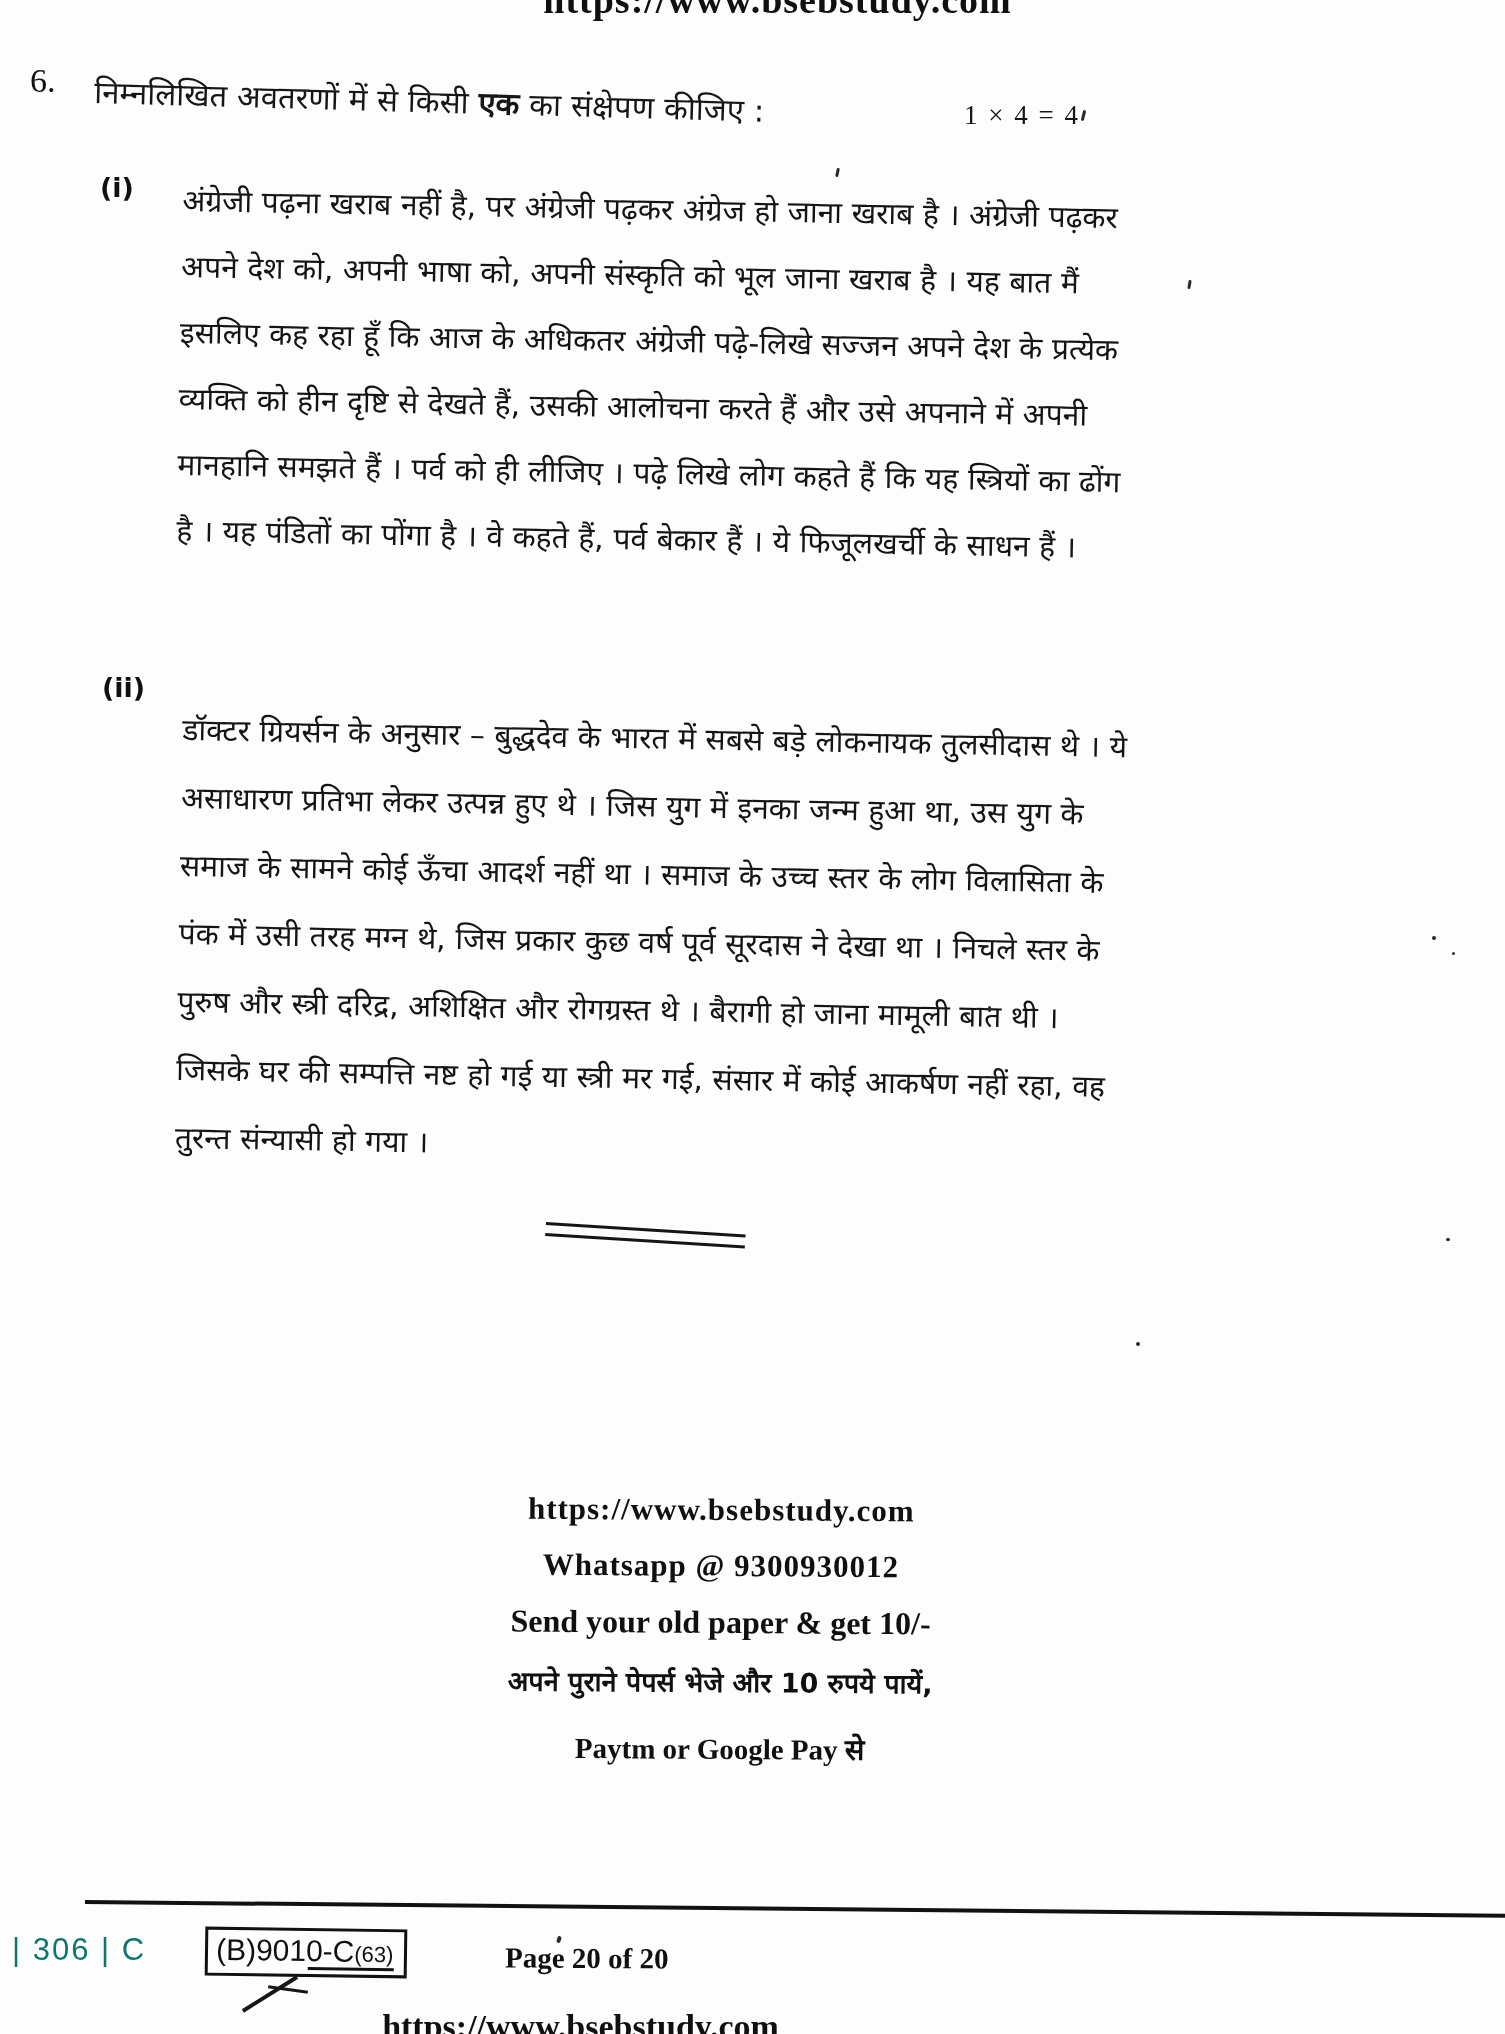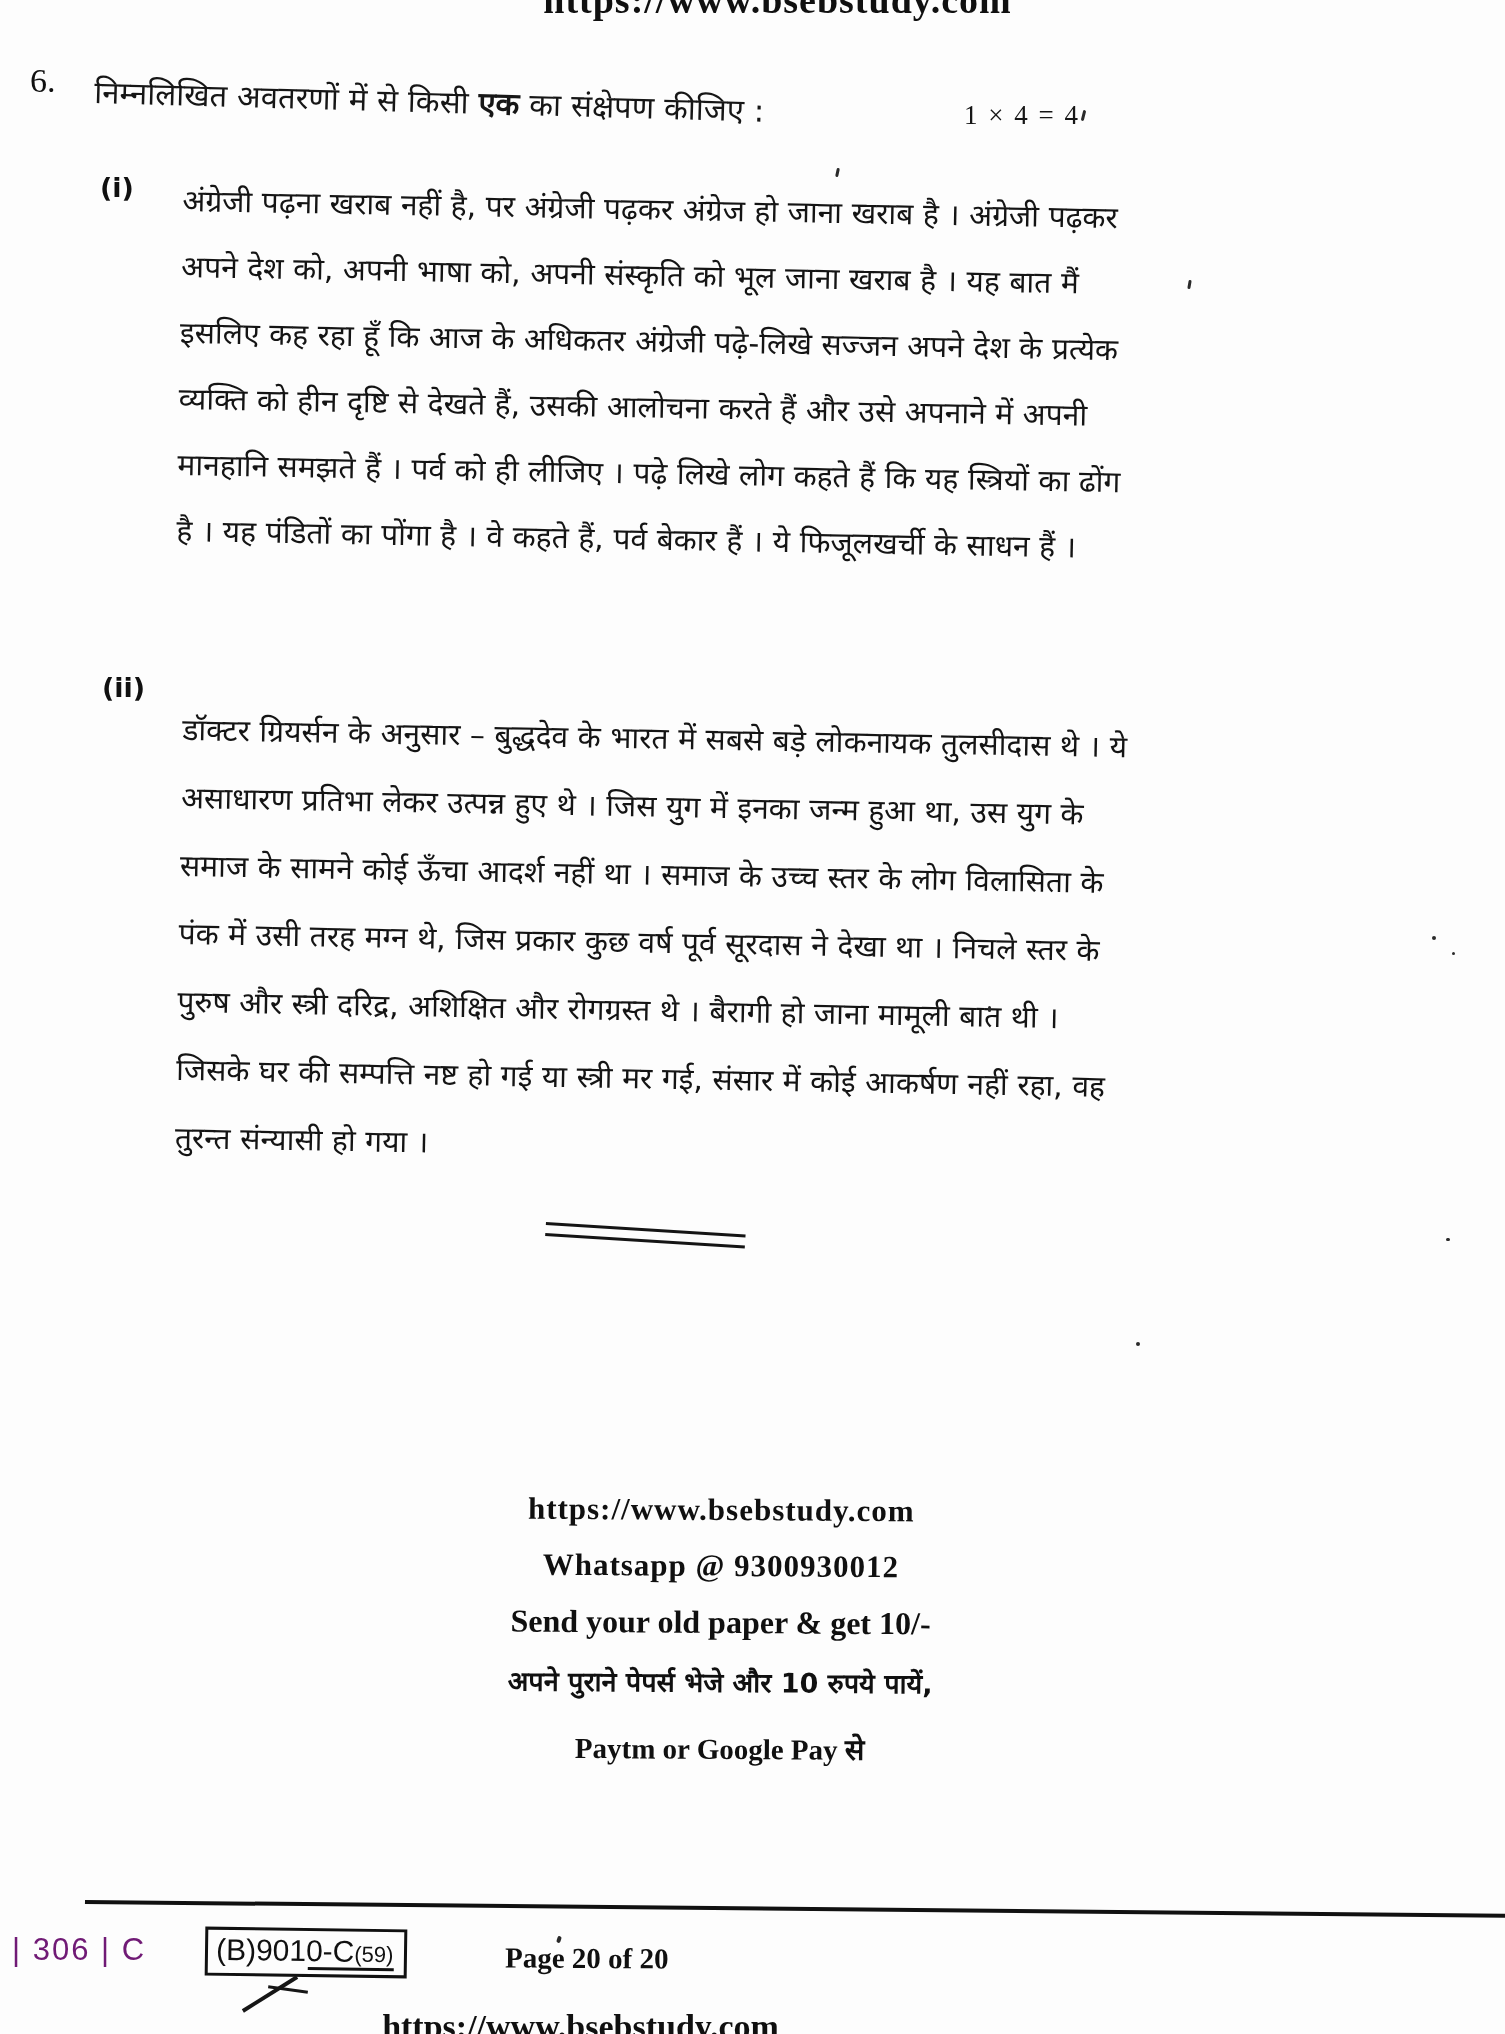--- a/index.html
+++ b/index.html
@@ -68,21 +68,21 @@
   .promo-l4{font-family:"DejaVu Sans",sans-serif;font-size:27px;margin-bottom:28px;}
   .promo-l5{font-family:"Liberation Serif",serif;font-size:29px;}
 
   
   .footer-rule{
     position:absolute;left:85px;top:1900px;width:1430px;height:0;
     border-top:4px solid #111;transform:rotate(0.55deg);transform-origin:left top;
   }
   .footer-left{
     position:absolute;left:12px;top:1932px;
-    font-family:"Liberation Sans",sans-serif;font-size:31px;letter-spacing:2px;color:#701a75;
+    font-family:"Liberation Sans",sans-serif;font-size:31px;letter-spacing:2px;color:#0f766e;
   }
   .footer-box{
     position:absolute;left:205px;top:1928px;
     border:3px solid #111;padding:3px 10px 6px 8px;
     font-family:"Liberation Sans",sans-serif;font-size:30px;color:#101010;
     transform:rotate(0.8deg);
   }
   .footer-box .small{font-size:22px;}
   .box-underline{
     position:absolute;right:10px;bottom:4px;width:86px;height:3px;background:#111;
@@ -153,21 +153,21 @@
 <div class="promo">
   <div class="promo-line promo-l1">https://www.bsebstudy.com</div>
   <div class="promo-line promo-l2">Whatsapp @ 9300930012</div>
   <div class="promo-line promo-l3">Send your old paper &amp; get 10/-</div>
   <div class="promo-line promo-l4 hindi">अपने पुराने पेपर्स भेजे और 10 रुपये पायें,</div>
   <div class="promo-line promo-l5">Paytm or Google Pay  से</div>
 </div>
 
 <div class="footer-rule"></div>
 <div class="footer-left">| 306 | C</div>
-<div class="footer-box"><span>(B)9010-C</span><span class="small">(59)</span>
+<div class="footer-box"><span>(B)9010-C</span><span class="small">(63)</span>
   <span class="box-underline"></span>
 </div>
 <div class="box-scribble"></div>
 <div class="box-scribble2"></div>
 <div class="footer-page">Page 20 of 20</div>
 
 <div class="bottom-url">https://www.bsebstudy.com</div>
 
 <div class="speck sp1"></div>
 <div class="speck sp2"></div>

